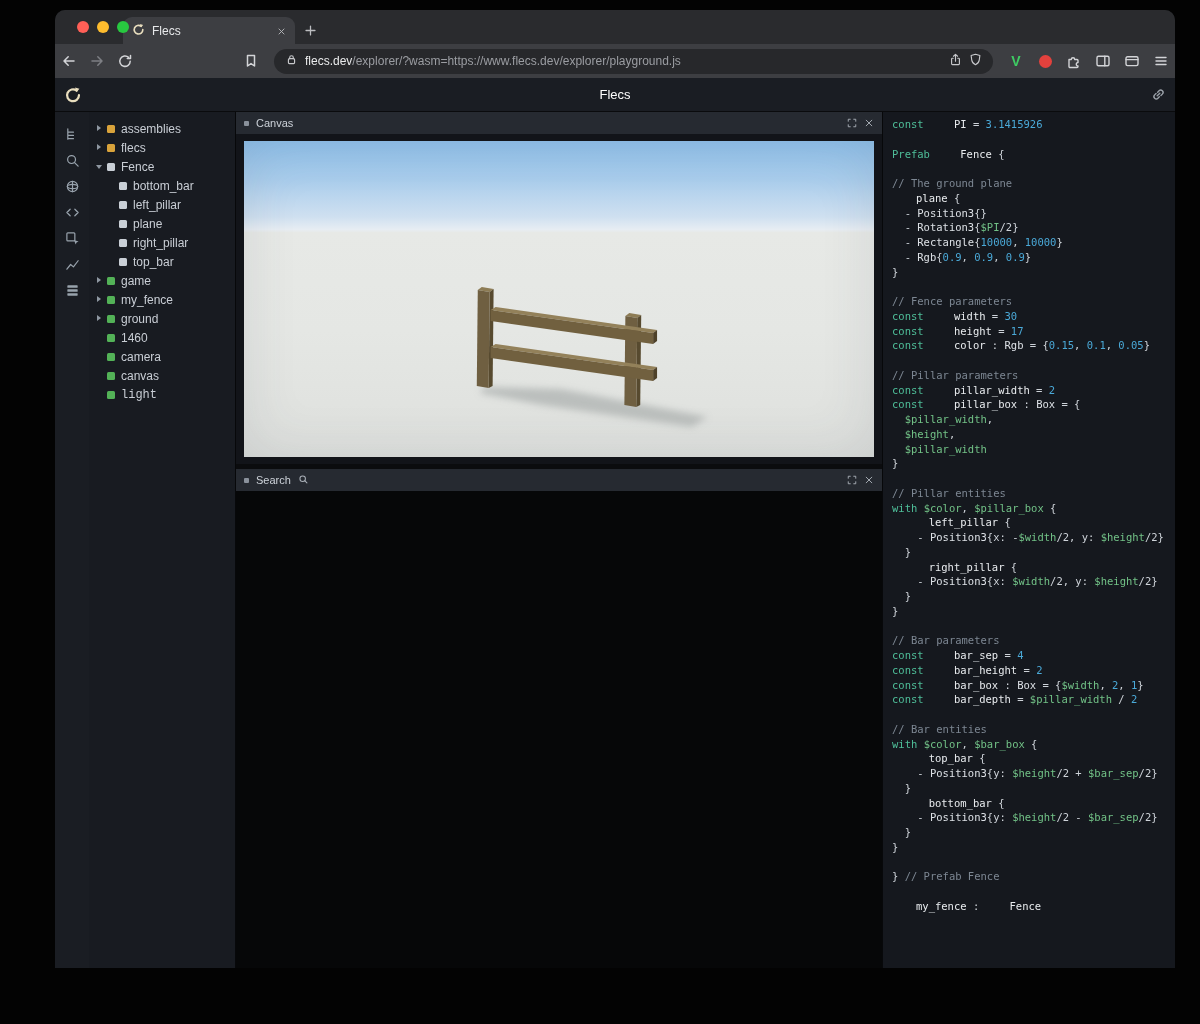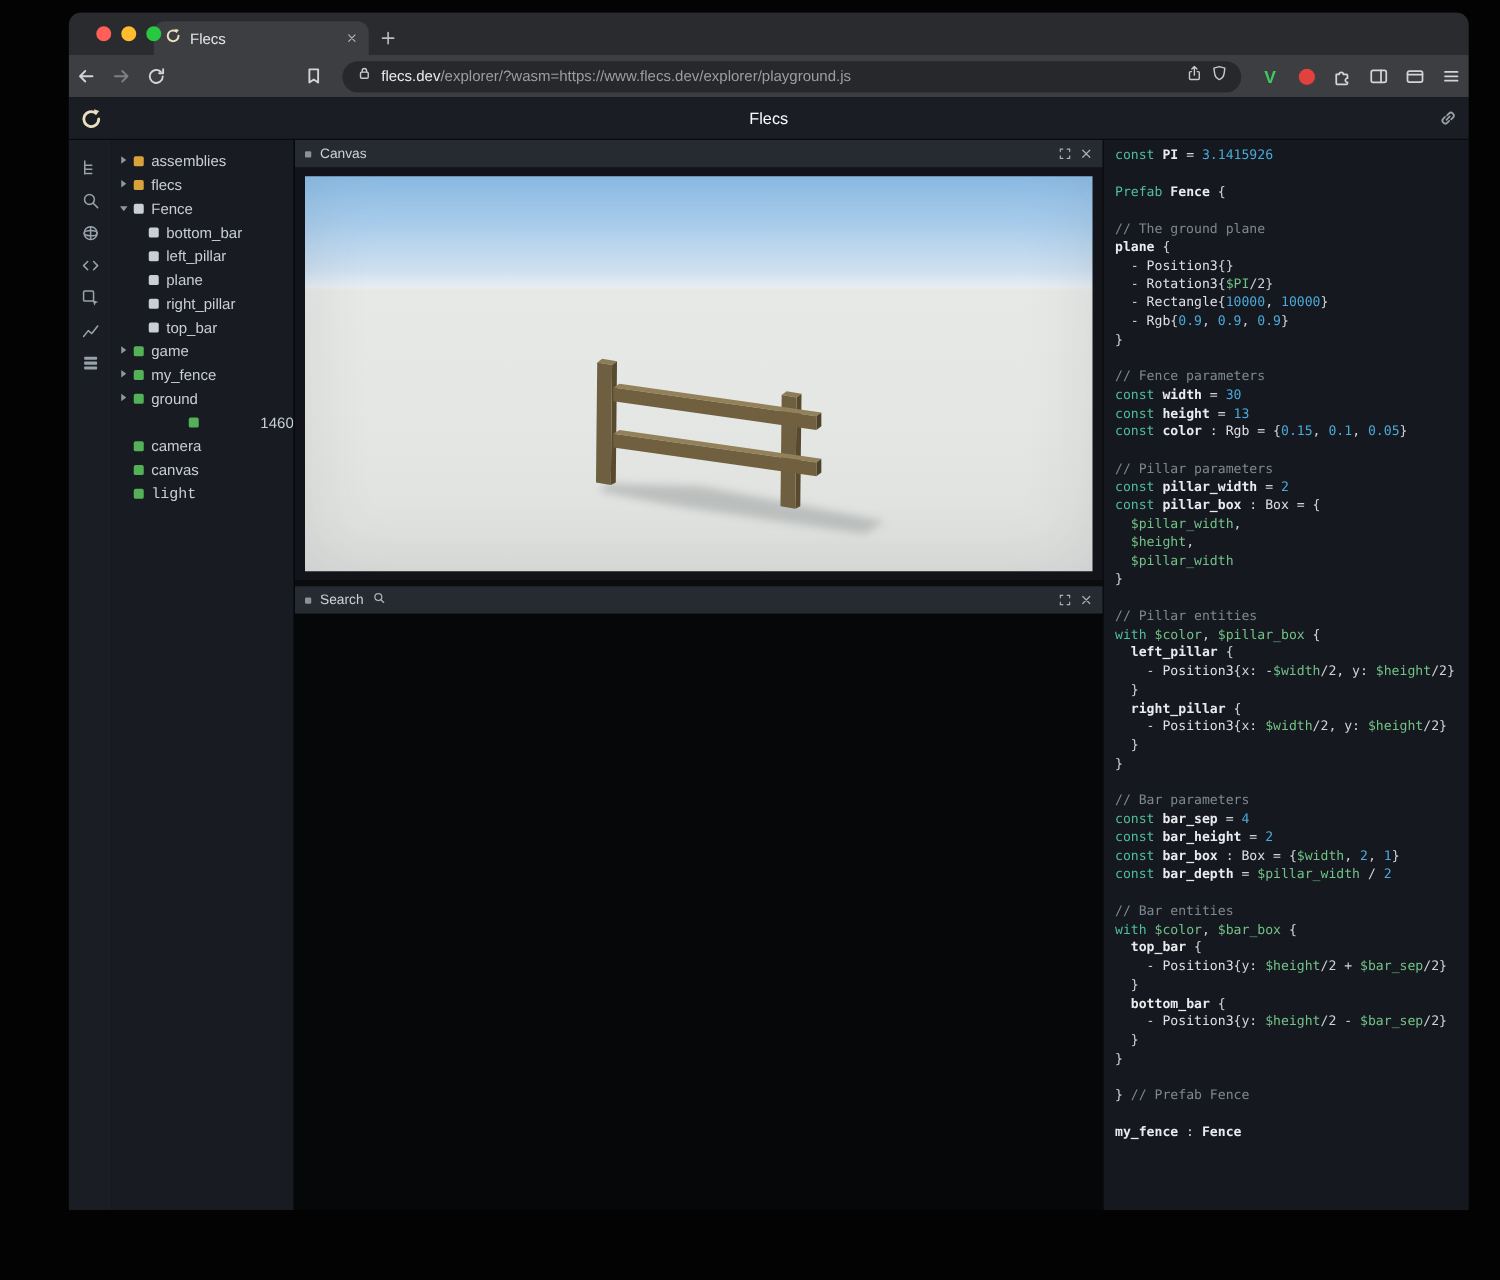--- a/index.html
+++ b/index.html
@@ -83,21 +83,21 @@
   }
   .viewport svg { position:absolute; inset:0; width:100%; height:100%; }
   .center-gap { height:5px; background:#0b0c0e; flex:none;}
   .search-body { flex:1; background:#060708; }
 
   .editor-panel { width:292px; display:flex; flex-direction:column; background:#15181e; flex:none;}
   .editor-code { flex:1; padding:5px 0 0 9px; overflow:hidden;
     font-family:"DejaVu Sans Mono", monospace; font-size:10.5px; line-height:14.75px; }
   .code-line { white-space:pre; height:14.75px; }
   .tok-kw { color:var(--kw); }
-  .tok-name { color:var(--name); font-weight:bold; }
+  .tok-name { color:var(--name); font-weight:normal;margin-left:24px; }
   .tok-plain { color:var(--plain); }
   .tok-type { color:var(--type); }
   .tok-num { color:var(--num); }
   .tok-var { color:var(--var); }
   .tok-comment { color:var(--comment); }
 </style>
 </head>
 <body>
 
 <div class="window">
@@ -314,21 +314,21 @@
           <div class="tree-row" style="padding-left: 6px;">
             <span class="arrow closed"></span>
             <span class="sq sq-entity"></span>
             <span class="tree-label">my_fence</span>
           </div>
           <div class="tree-row" style="padding-left: 6px;">
             <span class="arrow closed"></span>
             <span class="sq sq-entity"></span>
             <span class="tree-label">ground</span>
           </div>
-          <div class="tree-row" style="padding-left: 6px; justify-content: space-between;">
+          <div class="tree-row" style="padding-left: 6px;">
             <span class="arrow none"></span>
             <span class="sq sq-entity"></span>
             <span class="tree-label">1460</span>
           </div>
           <div class="tree-row" style="padding-left: 6px;">
             <span class="arrow none"></span>
             <span class="sq sq-entity"></span>
             <span class="tree-label">camera</span>
           </div>
           <div class="tree-row" style="padding-left: 6px;">
@@ -422,21 +422,21 @@
             <div class="code-line"><span class="tok-comment">// The ground plane</span></div>
             <div class="code-line"><span class="tok-name">plane</span><span class="tok-plain"> {</span></div>
             <div class="code-line"><span class="tok-plain">  - </span><span class="tok-type">Position3</span><span class="tok-plain">{}</span></div>
             <div class="code-line"><span class="tok-plain">  - </span><span class="tok-type">Rotation3</span><span class="tok-plain">{</span><span class="tok-var">$PI</span><span class="tok-plain">/2}</span></div>
             <div class="code-line"><span class="tok-plain">  - </span><span class="tok-type">Rectangle</span><span class="tok-plain">{</span><span class="tok-num">10000</span><span class="tok-plain">, </span><span class="tok-num">10000</span><span class="tok-plain">}</span></div>
             <div class="code-line"><span class="tok-plain">  - </span><span class="tok-type">Rgb</span><span class="tok-plain">{</span><span class="tok-num">0.9</span><span class="tok-plain">, </span><span class="tok-num">0.9</span><span class="tok-plain">, </span><span class="tok-num">0.9</span><span class="tok-plain">}</span></div>
             <div class="code-line"><span class="tok-plain">}</span></div>
             <div class="code-line">&nbsp;</div>
             <div class="code-line"><span class="tok-comment">// Fence parameters</span></div>
             <div class="code-line"><span class="tok-kw">const</span><span class="tok-plain"> </span><span class="tok-name">width</span><span class="tok-plain"> = </span><span class="tok-num">30</span></div>
-            <div class="code-line"><span class="tok-kw">const</span><span class="tok-plain"> </span><span class="tok-name">height</span><span class="tok-plain"> = </span><span class="tok-num">13</span></div>
+            <div class="code-line"><span class="tok-kw">const</span><span class="tok-plain"> </span><span class="tok-name">height</span><span class="tok-plain"> = </span><span class="tok-num">17</span></div>
             <div class="code-line"><span class="tok-kw">const</span><span class="tok-plain"> </span><span class="tok-name">color</span><span class="tok-plain"> : </span><span class="tok-type">Rgb</span><span class="tok-plain"> = {</span><span class="tok-num">0.15</span><span class="tok-plain">, </span><span class="tok-num">0.1</span><span class="tok-plain">, </span><span class="tok-num">0.05</span><span class="tok-plain">}</span></div>
             <div class="code-line">&nbsp;</div>
             <div class="code-line"><span class="tok-comment">// Pillar parameters</span></div>
             <div class="code-line"><span class="tok-kw">const</span><span class="tok-plain"> </span><span class="tok-name">pillar_width</span><span class="tok-plain"> = </span><span class="tok-num">2</span></div>
             <div class="code-line"><span class="tok-kw">const</span><span class="tok-plain"> </span><span class="tok-name">pillar_box</span><span class="tok-plain"> : </span><span class="tok-type">Box</span><span class="tok-plain"> = {</span></div>
             <div class="code-line"><span class="tok-plain">  </span><span class="tok-var">$pillar_width</span><span class="tok-plain">,</span></div>
             <div class="code-line"><span class="tok-plain">  </span><span class="tok-var">$height</span><span class="tok-plain">,</span></div>
             <div class="code-line"><span class="tok-plain">  </span><span class="tok-var">$pillar_width</span></div>
             <div class="code-line"><span class="tok-plain">}</span></div>
             <div class="code-line">&nbsp;</div>

